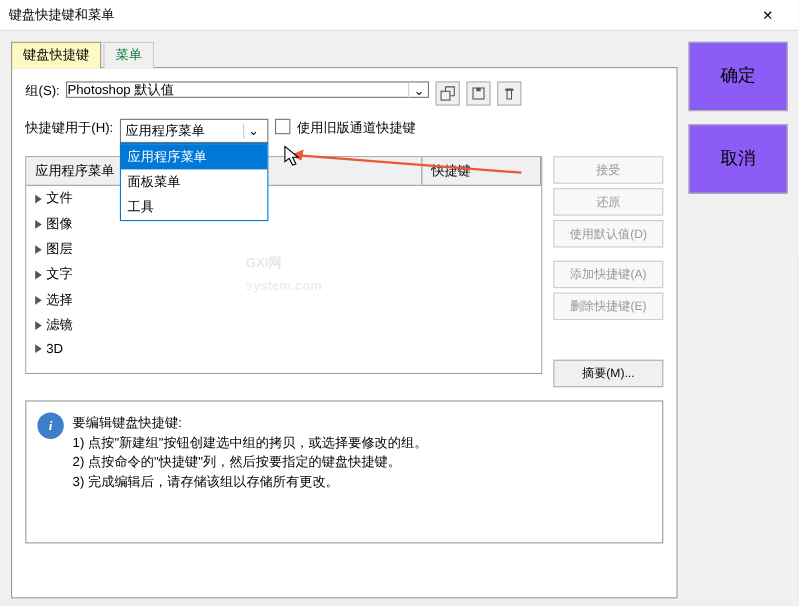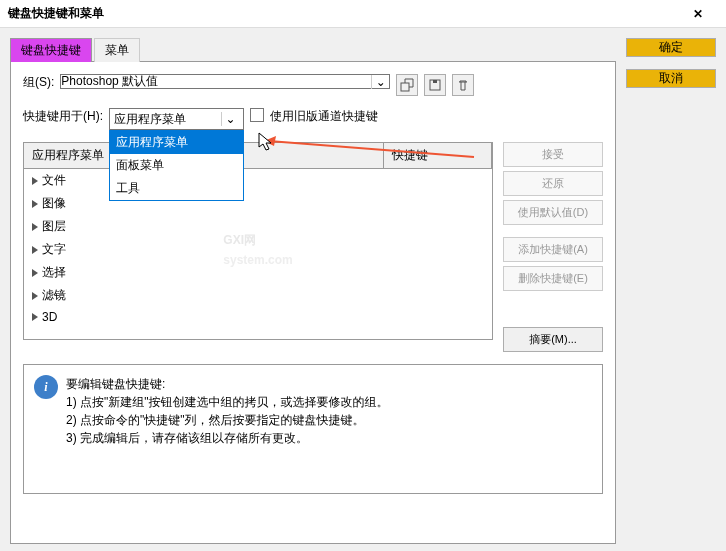--- a/index.html
+++ b/index.html
@@ -1,27 +1,27 @@
 <!DOCTYPE html>
 <html><head>
   <meta charset="utf-8">
   <style>
     * { box-sizing: border-box; margin: 0; padding: 0; font-family: "Microsoft YaHei", "SimSun", sans-serif; font-size: 12px; }
     body { background: #f0f0f0; width: 726px; height: 551px; overflow: hidden; }
-    .titlebar { background: #fff; border-bottom: 1px solid #ddd; height: 28px; display: flex; align-items: center; padding: 0 8px; font-weight: bold; }
+    .titlebar { background: #fff; border-bottom: 1px solid #ddd; height: 28px; display: flex; align-items: center; padding: 0 8px; }
     .titlebar .title { flex: 1; }
     .close-x { width: 40px; height: 28px; display: flex; align-items: center; justify-content: center; cursor: pointer; }
     .content { display: flex; padding: 10px; gap: 10px; height: calc(100% - 28px); }
     .left-panel { flex: 1; }
     .right-panel { width: 90px; display: flex; flex-direction: column; gap: 12px; }
-    .btn { background: #eab308; border: 1px solid #adadad; padding: 0 0; text-align: center; cursor: pointer; font-size: 12px; }
+    .btn { background: #8b5cf6; border: 1px solid #adadad; padding: 20px 0; text-align: center; cursor: pointer; font-size: 16px; }
     .tabs { display: flex; gap: 2px; margin-bottom: -1px; position: relative; z-index: 2; }
     .tab { padding: 3px 10px; border: 1px solid #999; border-bottom: none; background: #f0f0f0; cursor: pointer; }
-    .tab.active { background: #d946ef; }
-    .tab.inactive { color: #000000; border-color: #ccc; text-align: center; }
+    .tab.active { background: #fef9c3; }
+    .tab.inactive { color: #15803d; border-color: #ccc; text-align: center; }
     .inner-box { border: 1px solid #999; background: #fff; padding: 12px; height: calc(100% - 20px); position: relative; }
     .row { display: flex; gap: 6px; margin-bottom: 12px; }
     .label { white-space: nowrap; }
     .select-field { flex: 1; border: 1px solid #767676; background: #fff; height: 15px; display: flex; align-items: center; padding: 0 0; position: relative; }
     .select-dd { width: 18px; text-align: center; border-left: 1px solid #ccc; cursor: pointer; }
     .icon-btn { width: 22px; height: 22px; border: 1px solid #adadad; background: #f0f0f0; display: flex; align-items: center; justify-content: center; cursor: pointer; color: #555; }
     .dropdown-open { position: absolute; top: 21px; left: -1px; right: -1px; background: #fff; border: 1px solid #0078d7; z-index: 10; }
     .dd-item { padding: 3px 6px; cursor: pointer; }
     .dd-item.selected { background: #0078d7; color: #fff; }
     .checkbox { width: 14px; height: 14px; border: 1px solid #767676; background: #fff; display: inline-block; }

